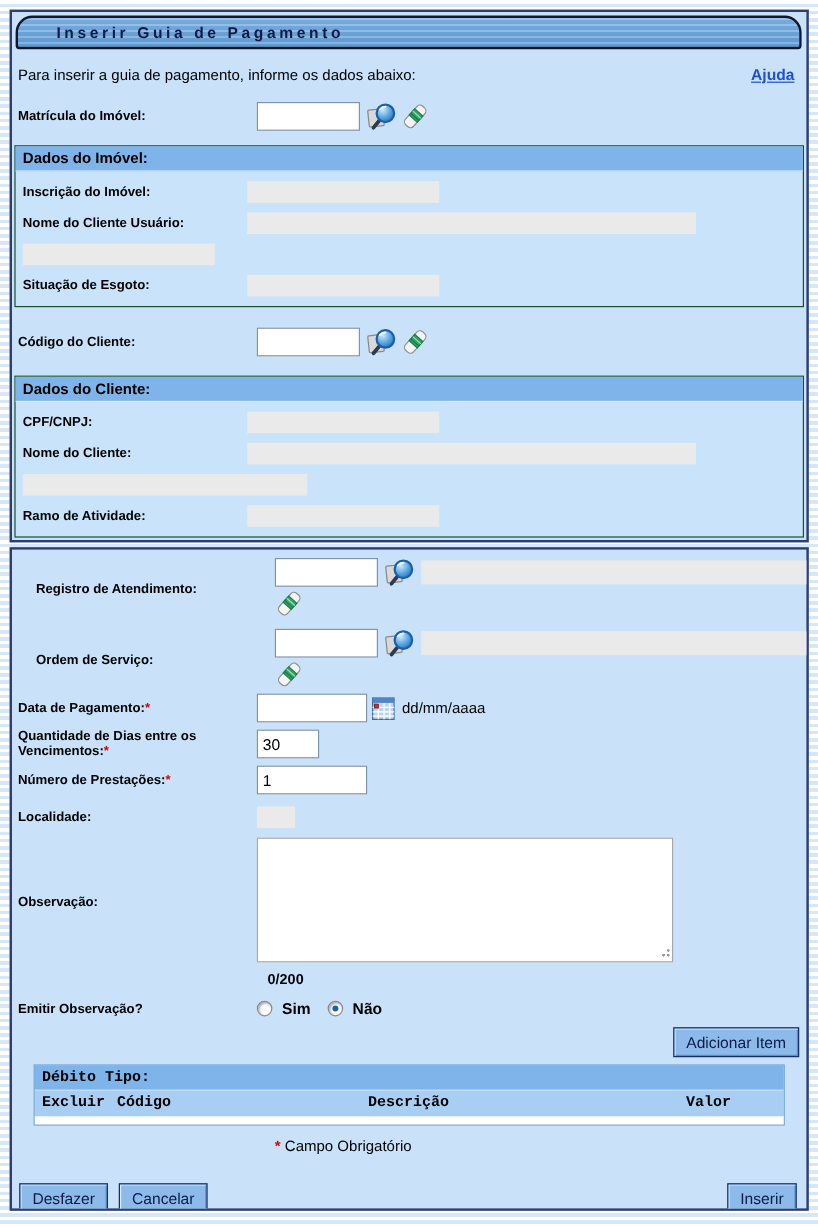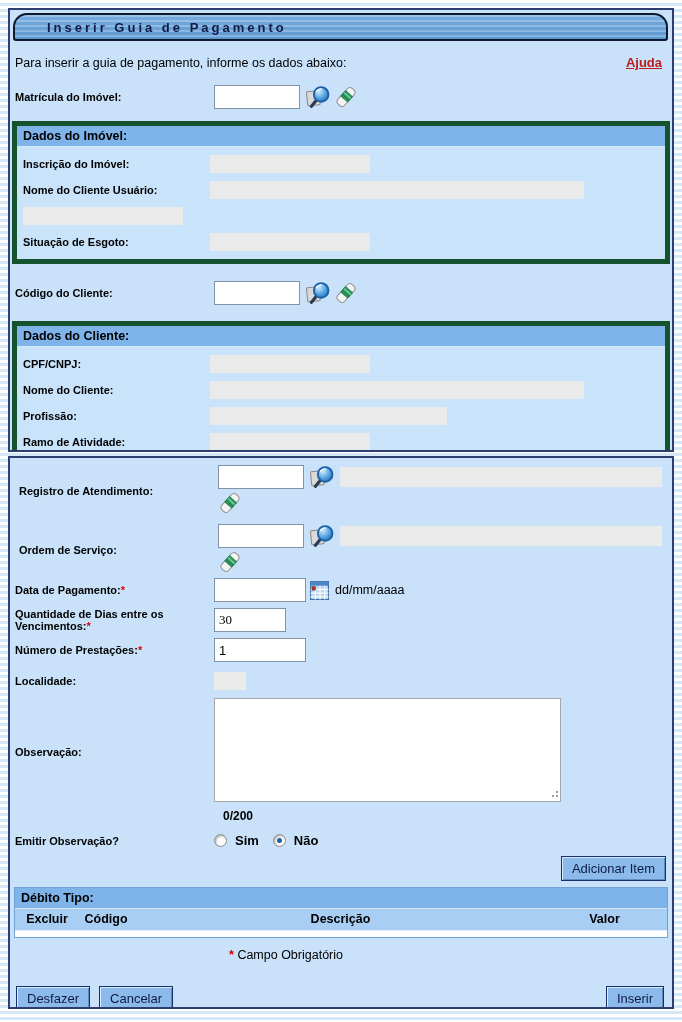--- a/index.html
+++ b/index.html
@@ -17,42 +17,42 @@
 
   .title-bar {
     margin:3px 4px 12px 3px; height:28px; line-height:25px;
     background: linear-gradient(#7db1e4,#5f9dd6);
     background-image: repeating-linear-gradient(180deg, rgba(255,255,255,.22) 0 2px, rgba(0,0,0,0.03) 2px 5px), linear-gradient(#7db1e4,#5f9dd6);
     border:2px solid #10182e; border-radius:14px 14px 3px 3px;
     color:#0d1b45; font-weight:bold; font-size:13px; letter-spacing:3px; padding-left:32px;
   }
   .intro-row { display:flex; align-items:flex-end; padding:2px 10px 0 5px; margin-bottom:14px; }
   .intro-text { flex:1; font-size:12.5px; }
-  .help-link { color:#b91c1c; font-weight:bold; text-decoration:underline; font-size:13px; cursor:pointer; }
+  .help-link { color:#1d4ed8; font-weight:bold; text-decoration:underline; font-size:13px; cursor:pointer; }
 
   .row { display:flex; align-items:center; padding-left:5px; }
   .label { width:199px; font-weight:bold; font-size:11px; flex-shrink:0; }
   .req { color:#e00000; font-weight:bold; }
   .txt {
     height:24px; border:1px solid #8193ab; padding:2px 4px; font-family:"Liberation Sans",sans-serif;
     font-size:13px; background:#fff; width:86px;
   }
   .icon-btn { margin-left:4px; cursor:pointer; display:inline-block; line-height:0; }
   .ro { background:#eaeaea; height:18px; flex-shrink:0; }
   .w160{width:160px;} .w374{width:374px;} .w237{width:237px;} .w32{width:32px;}
 
-  .section { margin:0 2px 10px 2px; border:5px solid #14532d; background:#c9e3fb; }
+  .section { margin:0 2px 10px 2px; border:1px solid #14532d; background:#c9e3fb; }
   .section-header {
     background:#7eb4ea; padding:3px 6px; font-weight:bold; font-size:12.5px;
     border-bottom:1px solid #d5e8fb; height:21px;
   }
   .srow { display:flex; align-items:center; margin:8px 0; padding-left:6px; }
   .srow .label { width:187px; }
 
-  .lookup-block { display:flex; padding-left:9px; margin-top:6px; }
+  .lookup-block { display:flex; padding-left:20px; margin-top:6px; }
   .lookup-block .label { align-self:center; }
   .lookup-lines { display:flex; flex-direction:column; }
   .lookup-line1 { display:flex; align-items:center; }
   .lookup-ro { background:#eaeaea; width:322px; height:20px; margin-left:6px; }
   .lookup-line2 { margin-top:2px; height:26px; }
 
   .hint { margin-left:6px; font-size:12.5px; }
   .counter-row { padding-left:213px; font-weight:bold; margin:4px 0 10px 0; }
 
   .radio { width:13px; height:13px; border-radius:50%; background:#fdfdfd; border:1px solid #8a8a8a;
@@ -61,21 +61,21 @@
     border-radius:50%; background:#1765a3; }
   .radio-label { font-weight:bold; font-size:13px; margin:0 14px 0 8px; }
 
   .btn {
     background:#8cbaeb; border:1px solid #16306b; color:#0d1b45; font-family:"Liberation Sans",sans-serif;
     font-size:13px; height:25px; padding:2px 10px; cursor:pointer;
     box-shadow: inset 1px 1px 0 #d9ebfc, inset -1px -1px 0 #5e8dc2;
   }
   .adicionar-row { display:flex; justify-content:flex-end; padding-right:6px; margin:8px 0 6px 0; }
 
-  .debito { margin:0 4px; border:1px solid #70a3d7; }
+  .debito { margin:0 18px; border:1px solid #70a3d7;font-family:Liberation Mono, monospace; }
   .debito-header { background:#7eb4ea; padding:3px 6px; font-weight:bold; font-size:12.5px; height:21px;
     border-bottom:1px solid #d5e8fb; }
   .debito-cols { display:flex; background:#a8cef3; font-weight:bold; font-size:12.5px; padding:3px 0 4px 0;text-align:center; }
   .col-excluir{ width:58px; padding-left:6px; } .col-codigo{ width:66px; } .col-desc{ flex:1; } .col-valor{ width:125px; }
   .debito-body { height:7px; background:#ffffff; border-top:1px solid #e4f0fc; }
 
   .obrigatorio-row { text-align:center; margin:10px 0 0 0; position:relative; left:-55px; font-size:12.5px; }
 
   .buttons-row { display:flex; align-items:center; padding:0 8px 0 6px; margin-top:24px; gap:9px; }
   .spacer { flex:1; }
@@ -194,21 +194,20 @@
     <div class="section-header">Dados do Cliente:</div>
     <div class="srow">
       <span class="label">CPF/CNPJ:</span>
       <span class="ro w160"></span>
     </div>
     <div class="srow">
       <span class="label">Nome do Cliente:</span>
       <span class="ro w374"></span>
     </div>
     <div class="srow">
-      <span class="label">Profissão:</span>
       <span class="ro w237"></span>
     </div>
     <div class="srow">
       <span class="label">Ramo de Atividade:</span>
       <span class="ro w160"></span>
     </div>
   </div>
 </div>
 
 <div class="panel panel-bottom">
@@ -263,21 +262,21 @@
     <span class="icon-btn">
       <svg width="19" height="19" viewBox="0 0 18 18">
           <use href="#cal-g"></use>
         </svg>
     </span>
     <span class="hint">dd/mm/aaaa</span>
   </div>
 
   <div class="row" style="margin:4px 0 6px 0;">
     <span class="label"><span>Quantidade de Dias entre os Vencimentos:</span><span class="req">*</span></span>
-    <input class="txt" style="width: 72px; font-family: Liberation Serif, serif;" value="30">
+    <input class="txt" style="width: 52px;" value="30">
   </div>
 
   <div class="row" style="margin:6px 0;">
     <span class="label"><span>Número de Prestações:</span><span class="req">*</span></span>
     <input class="txt" style="width: 92px;" value="1">
   </div>
 
   <div class="row" style="margin:10px 0 8px 0;">
     <span class="label">Localidade:</span>
     <span class="ro w32"></span>

